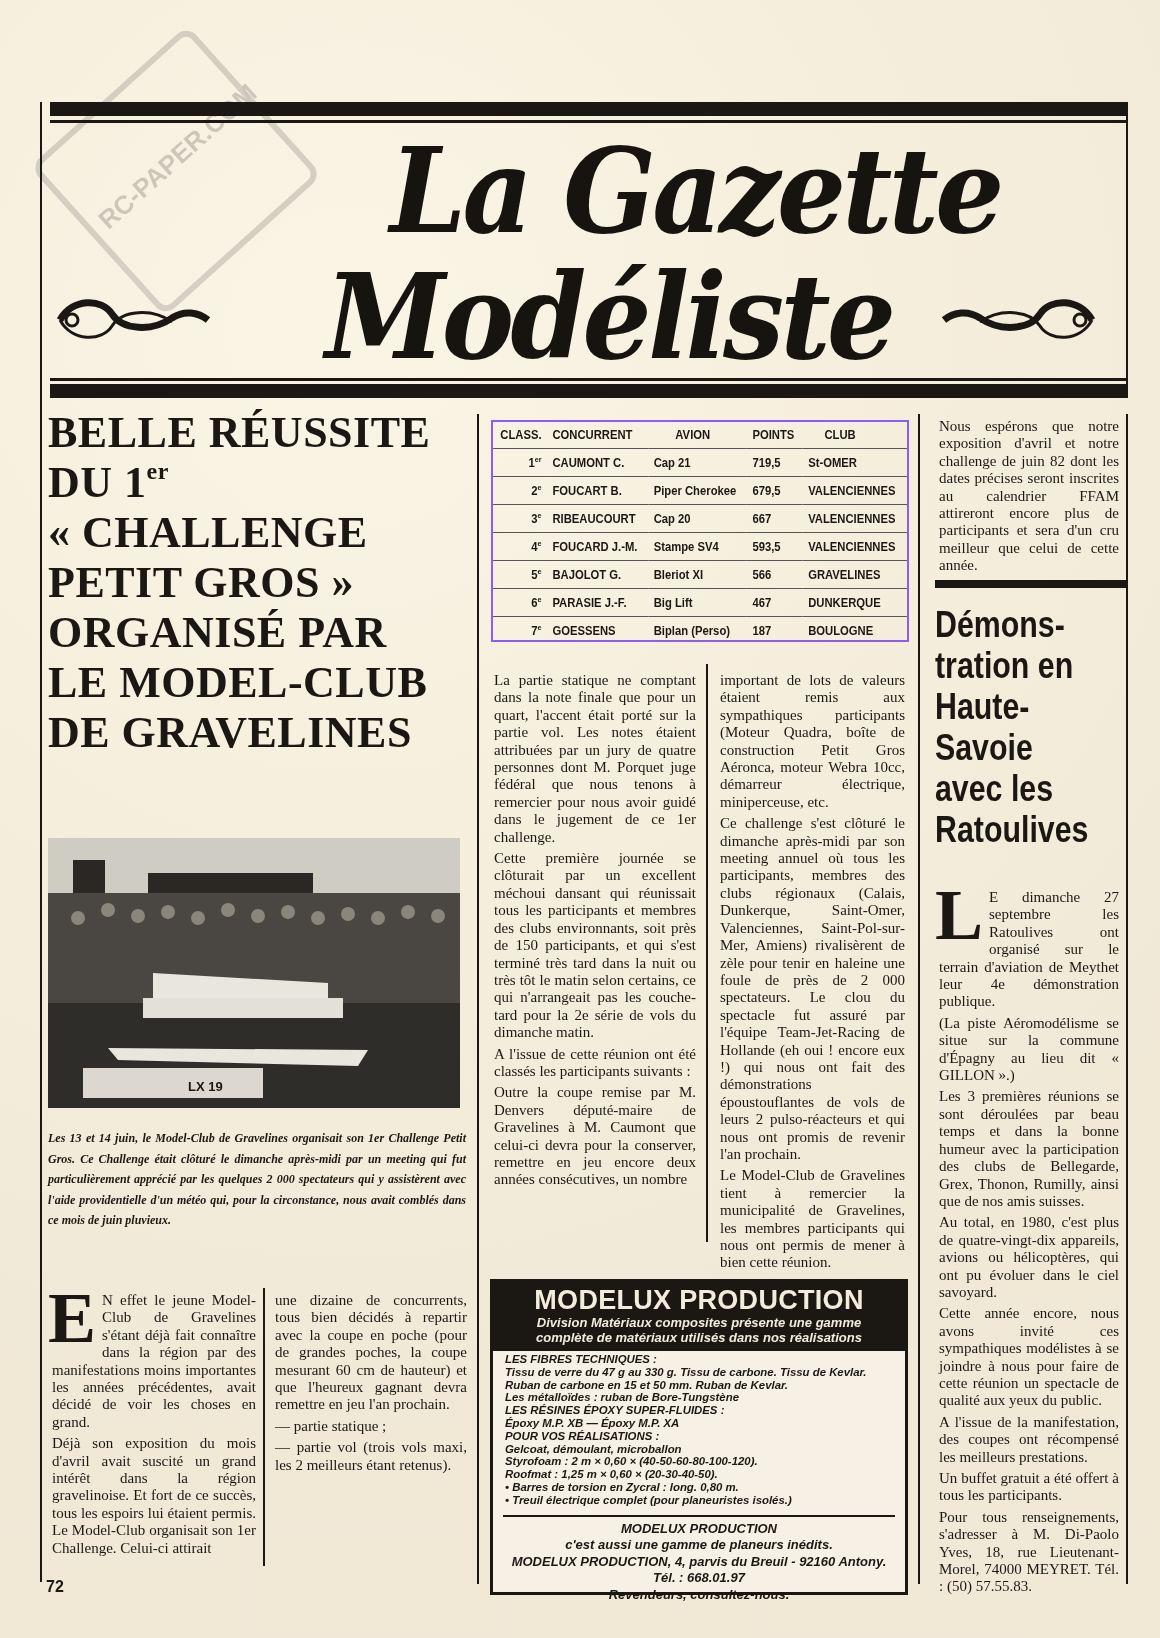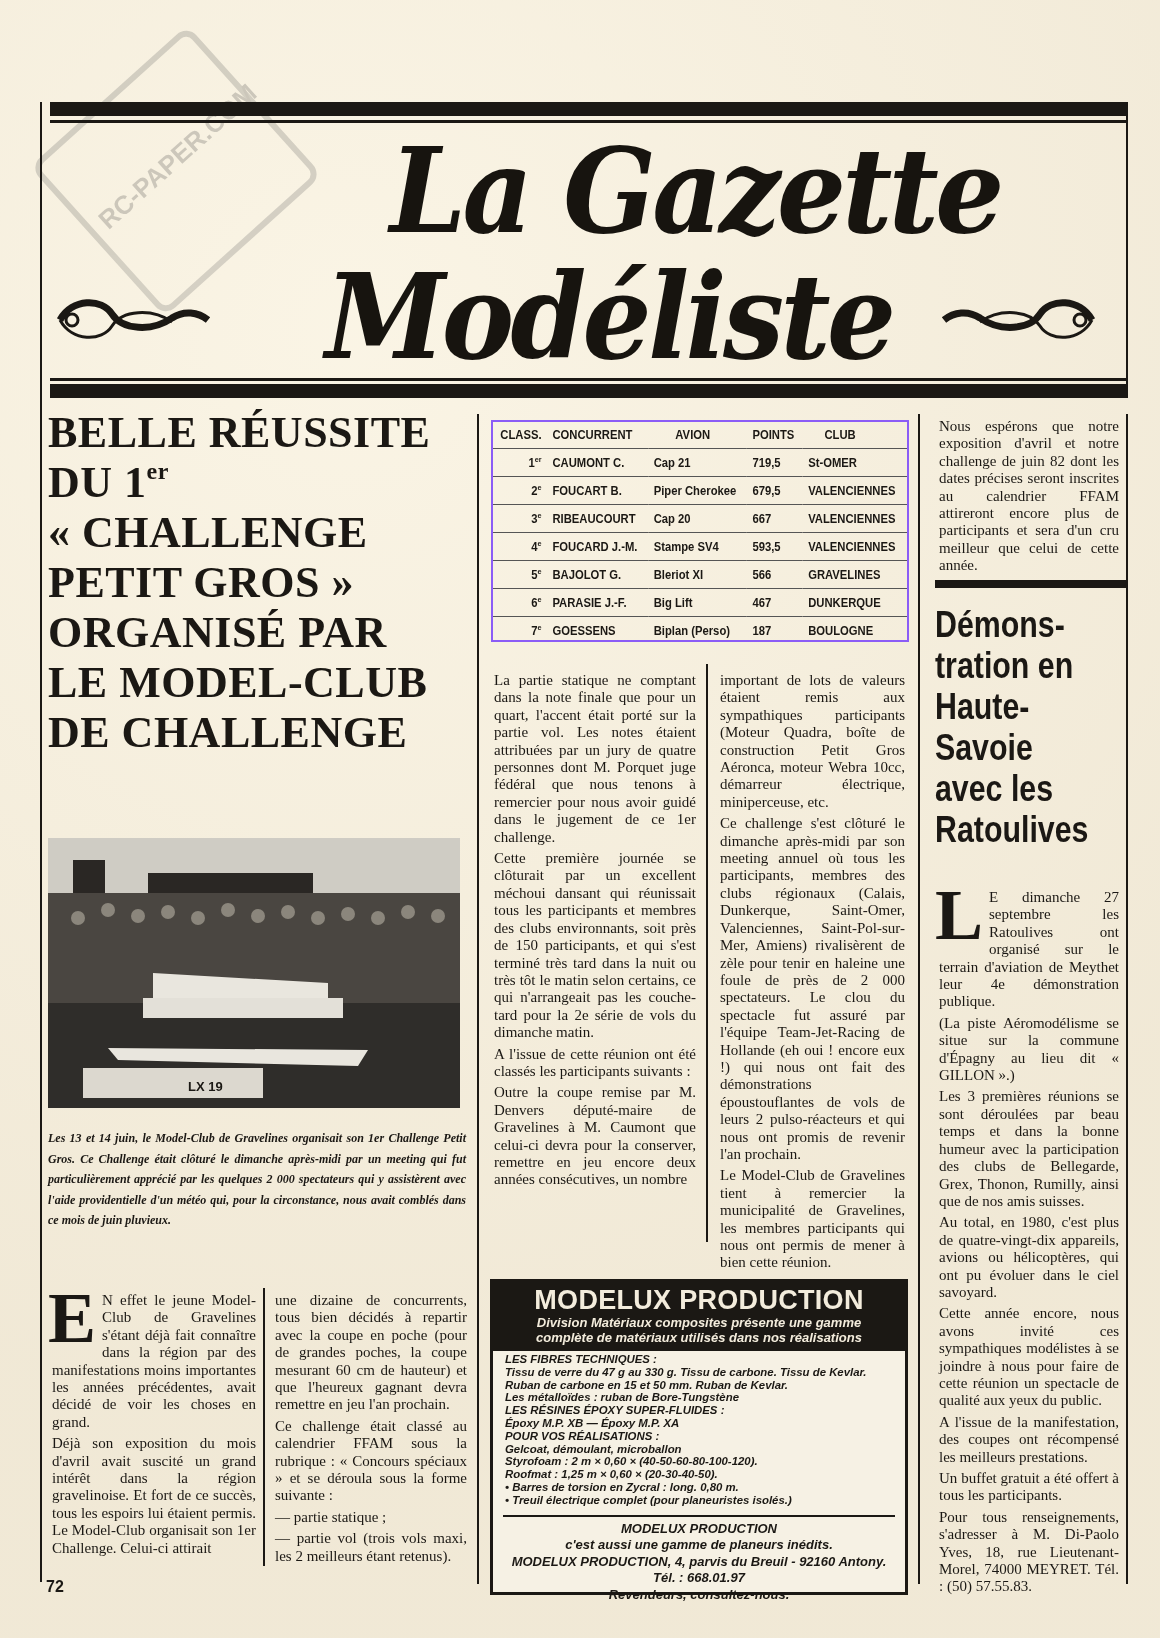--- a/index.html
+++ b/index.html
@@ -115,21 +115,21 @@
 <div class="abs frame-bot"></div>
 <div class="abs frame-bot-thick"></div>
 
 <div class="abs headline">
   <div>BELLE RÉUSSITE</div>
   <div><span>DU 1</span><sup>er</sup></div>
   <div>« CHALLENGE</div>
   <div>PETIT GROS »</div>
   <div>ORGANISÉ PAR</div>
   <div>LE MODEL-CLUB</div>
-  <div>DE CHALLENGE</div>
+  <div>DE GRAVELINES</div>
 </div>
 
 <div class="abs photo" title="Crowd of spectators behind model aircraft on grass field; registration 'LX 19' visible on plane">
   <svg width="412" height="270" viewBox="0 0 412 270">
     <rect x="0" y="0" width="412" height="270" fill="#3a3733"></rect>
     <rect x="0" y="0" width="412" height="70" fill="#cfccc4"></rect>
     <rect x="100" y="35" width="165" height="40" fill="#2a2724"></rect>
     <rect x="25" y="22" width="32" height="48" fill="#2a2724"></rect>
     <rect x="0" y="55" width="412" height="110" fill="#4a4641"></rect>
     <g fill="#8b867c">
@@ -160,21 +160,20 @@
 
 <div class="abs col c1">
   <span class="dropcap">E</span>
   <p>N effet le jeune Model-Club de Gravelines s'étant déjà fait connaître dans la région par des manifestations moins importantes les années précédentes, avait décidé de voir les choses en grand.</p>
   <p>Déjà son exposition du mois d'avril avait suscité un grand intérêt dans la région gravelinoise. Et fort de ce succès, tous les espoirs lui étaient permis. Le Model-Club organisait son 1er Challenge. Celui-ci attirait</p>
 </div>
 <div class="abs vrule" style="left:263px; top:1288px; height:278px;"></div>
 
 <div class="abs col c2">
   <p>une dizaine de concurrents, tous bien décidés à repartir avec la coupe en poche (pour de grandes poches, la coupe mesurant 60 cm de hauteur) et que l'heureux gagnant devra remettre en jeu l'an prochain.</p>
-  <p>Ce challenge était classé au calendrier FFAM sous la rubrique : « Concours spéciaux » et se déroula sous la forme suivante :</p>
   <p>— partie statique ;</p>
   <p>— partie vol (trois vols maxi, les 2 meilleurs étant retenus).</p>
 </div>
 
 <div class="abs vrule" style="left:477px; top:414px; height:1170px;"></div>
 
 <div class="abs tbl-box">
   <table class="tbl">
     <thead>
       <tr>

